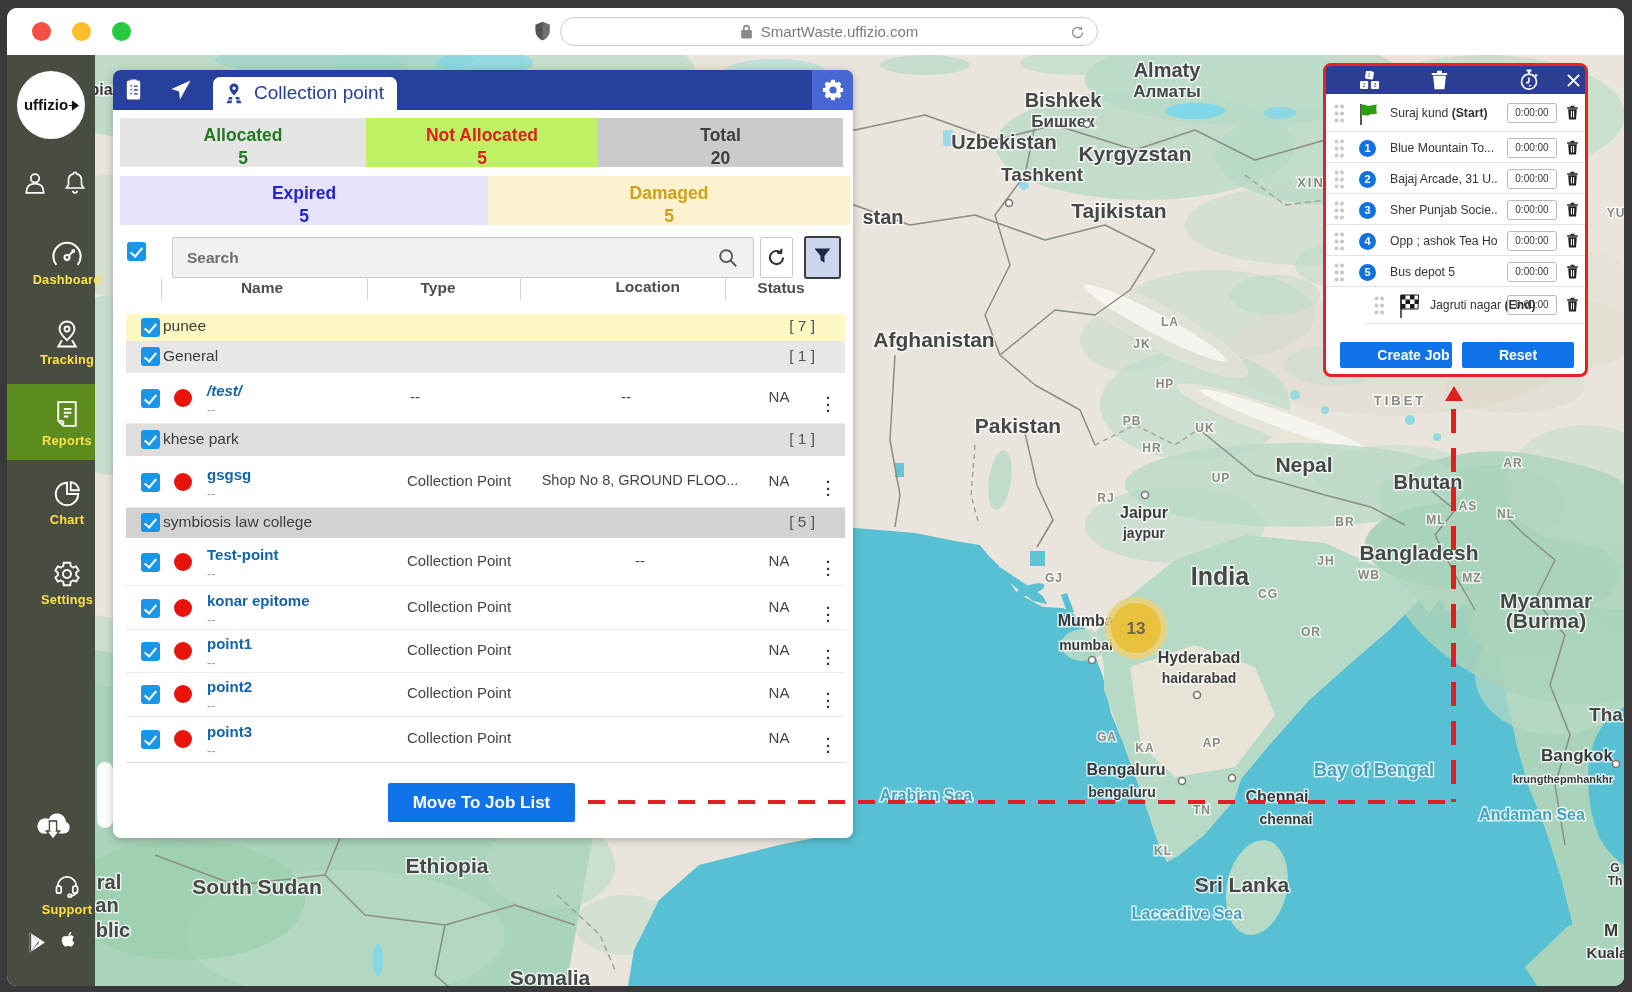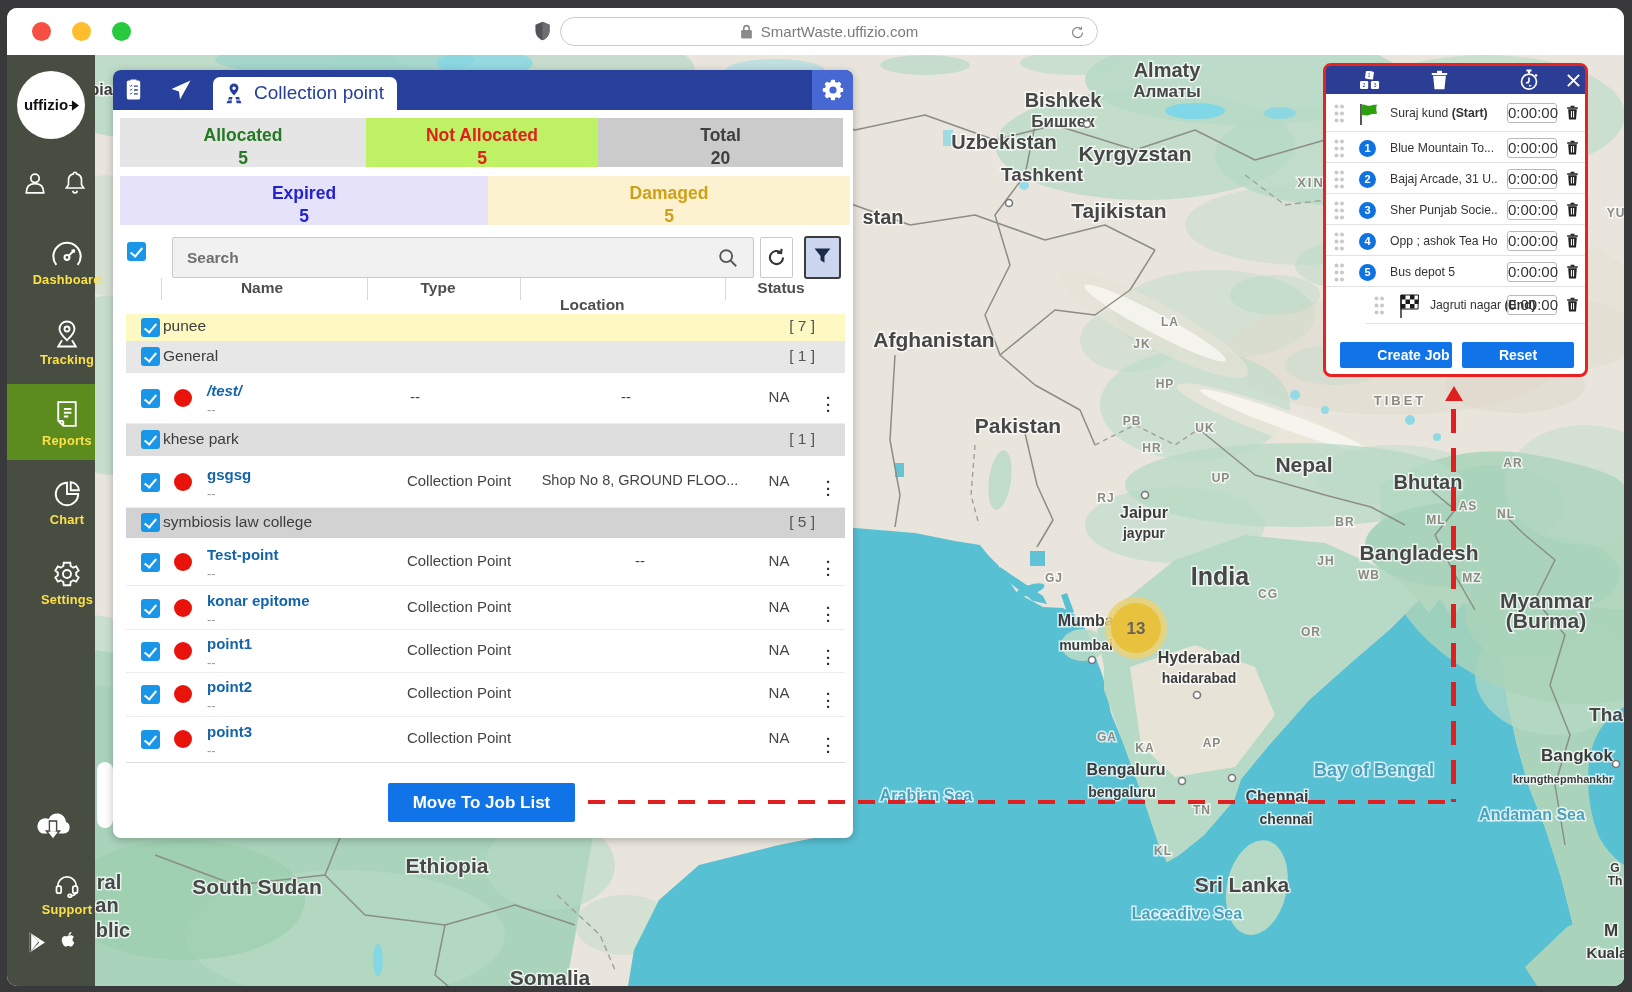--- a/index.html
+++ b/index.html
@@ -35,21 +35,21 @@
 .isub { position:absolute; left:81px; color:#999; font-size:13px; }
 .ityp { position:absolute; left:243px; width:180px; text-align:center; font-size:15px; color:#444; }
 .iloc { position:absolute; left:424px; width:180px; text-align:center; font-size:15px; color:#444; }
 .ina { position:absolute; left:623px; width:60px; text-align:center; font-size:15px; color:#444; }
 .vd { position:absolute; left:695px; width:14px; text-align:center; font-weight:bold; color:#333; font-size:15px; line-height:6.5px; }
 
 #rp { position:absolute; left:1316px; top:55px; width:265px; height:314px; background:#fff; border:3px solid #e82121; border-radius:8px; }
 #rp-head { height:28px; background:#2c3e94; border-radius:4px 4px 0 0; position:relative; }
 .rrow { height:31px; border-bottom:1px solid #e2e2e2; position:relative; }
 .rtall { height:38px; }
-.timebox { position:absolute; right:28px; top:6px; width:50px; height:20px; border:1px solid #b9b9b9; border-radius:3px; text-align:center; font-size:15px; color:#333; line-height:18px; }
+.timebox { position:absolute; right:28px; top:6px; width:50px; height:20px; border:1px solid #b9b9b9; border-radius:3px; text-align:center; font-size:10px; color:#333; line-height:18px; }
 .badge { position:absolute; left:33px; top:8px; width:17px; height:17px; background:#1072e0; border-radius:50%; color:#fff; text-align:center; line-height:17px; font-size:11px; font-weight:bold; }
 .rbtn { position:absolute; top:0; width:112px; height:26px; background:#1173e8; color:#fff; font-weight:bold; font-size:14px; text-align:center; line-height:26px; border-radius:2px; }
 
 .dash-h { position:absolute; height:4px; background:repeating-linear-gradient(90deg,#e02020 0 17px,transparent 17px 30px); }
 .dash-v { position:absolute; width:5px; background:repeating-linear-gradient(180deg,#e02020 0 24px,transparent 24px 39px); }
 </style>
 </head>
 <body>
 <div id="win">
   <div id="chrome">
@@ -387,21 +387,21 @@
           <path d="M17.8 2.2 L17.3 6.9 L12.7 6.4"></path>
         </svg></div>
     <div style="position:absolute;left:691px;top:166px;width:37px;height:43px;background:#ccd6ee;border:2px solid #3c3c3c;border-radius:3px;">
       <svg style="margin:7px 0 0 7px;" width="19" height="21" viewBox="0 0 24 24" fill="#1c2b4a">
           <path d="M2 3 H22 L14.5 12.5 V21 L9.5 18 V12.5 Z"></path>
         </svg>
     </div>
     <div style="position:absolute;left:13px;top:205px;width:719px;height:28px;font-weight:bold;font-size:15.5px;color:#4e4e4e;">
       <span style="position:absolute;left:76px;top:4px;width:120px;text-align:center;">Name</span>
       <span style="position:absolute;left:252px;top:4px;width:120px;text-align:center;">Type</span>
-      <span style="position:absolute;left:434px;top:21px;width:120px;text-align:left;">Location</span>
+      <span style="position:absolute;left:434px;top:3px;width:120px;text-align:right;">Location</span>
       <span style="position:absolute;left:595px;top:4px;width:120px;text-align:center;">Status</span>
       <div style="position:absolute;left:35px;top:3px;width:1px;height:22px;background:#d8d8d8;"></div>
       <div style="position:absolute;left:241px;top:3px;width:1px;height:22px;background:#d8d8d8;"></div>
       <div style="position:absolute;left:394px;top:3px;width:1px;height:22px;background:#d8d8d8;"></div>
       <div style="position:absolute;left:599px;top:3px;width:1px;height:22px;background:#d8d8d8;"></div>
     </div>
     <div class="grow" style="top:244px;height:27px;background:#fef9c3;">
         <div class="cb" style="top:4px;"></div>
         <span style="position:absolute;left:37px;top:3px;">punee</span>
         <span class="gcount" style="top:3px;">[ 7 ]</span>

